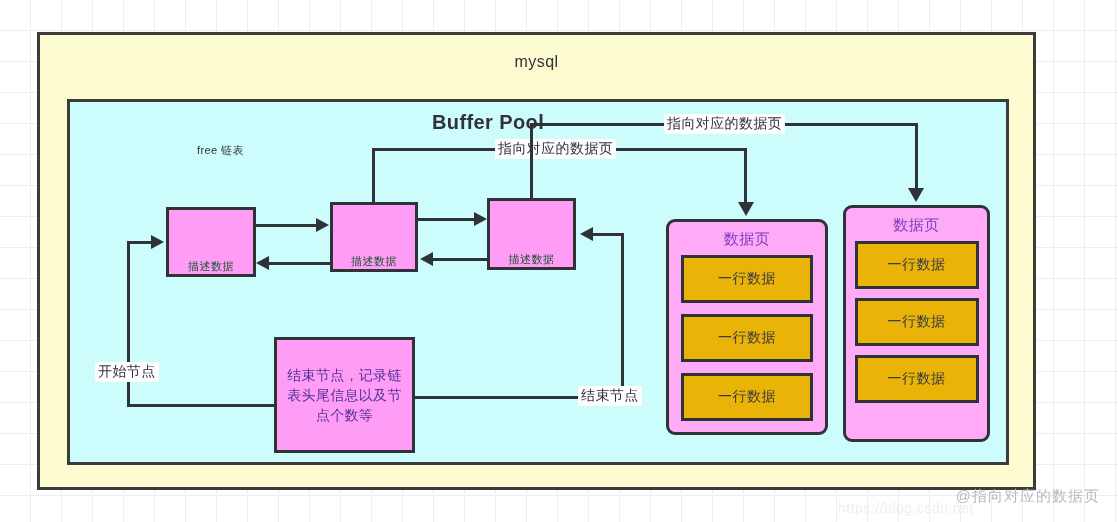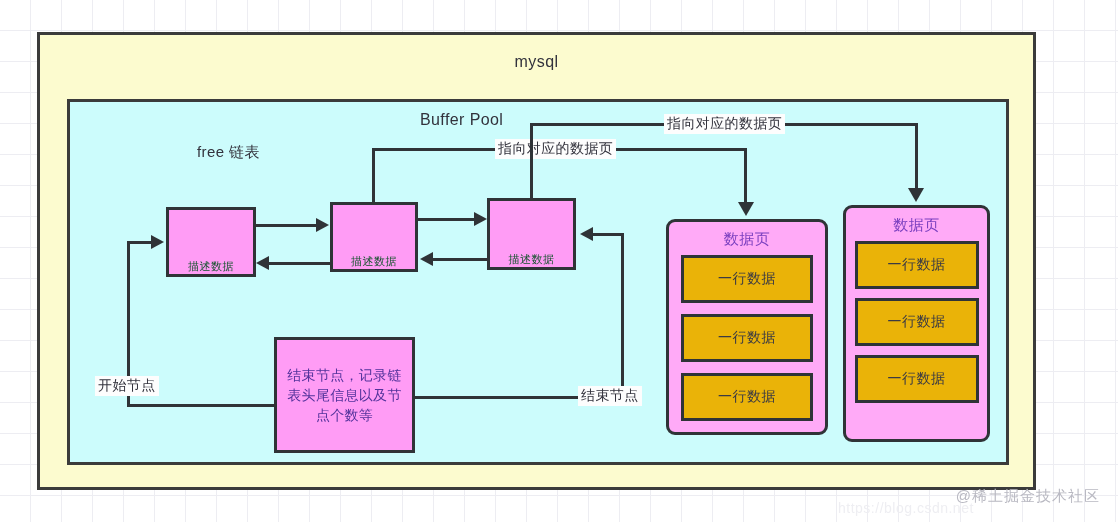--- a/index.html
+++ b/index.html
@@ -33,27 +33,28 @@
   }
 
   
   .title-mysql {
     left: 37px; top: 53px; width: 999px;
     text-align: center;
     font-size: 16px; color: #32323c;
     letter-spacing: 0.4px;
   }
   .title-buffer {
-    left: 420px; top: 111px;
-    font-size: 16px; color: #32323c;
-    letter-spacing: 0.4px;
+    left: 432px; top: 111px;
+    font-size: 20px; color: #32323c;
+    letter-spacing: 0.4px;
+    font-weight: bold;
   }
   .title-free {
     left: 197px; top: 143px;
-    font-size: 15px; color: #32323c;
+    font-size: 11px; color: #32323c;
     letter-spacing: 0.4px;
   }
 
   
   .desc-box {
     background: #ff9cf5;
     border: 3px solid #2f3337;
     display: flex; align-items: flex-end; justify-content: center;
     color: #14532d;
     font-size: 11px;
@@ -184,21 +185,21 @@
   <div class="abs hline" style="left:418px; top:218px; width:58px;"></div>
   <div class="abs arrow-r" style="left:474px; top:212px;"></div>
 
   <div class="abs hline" style="left:432px; top:258px; width:56px;"></div>
   <div class="abs arrow-l" style="left:420px; top:252px;"></div>
 
   <div class="abs hline" style="left:127px; top:404px; width:150px;"></div>
   <div class="abs vline" style="left:127px; top:241px; height:166px;"></div>
   <div class="abs hline" style="left:127px; top:241px; width:26px;"></div>
   <div class="abs arrow-r" style="left:151px; top:235px;"></div>
-  <div class="abs edge-label" style="left:95px; top:376px;">开始节点</div>
+  <div class="abs edge-label" style="left:95px; top:362px;">开始节点</div>
 
   <div class="abs hline" style="left:415px; top:396px; width:209px;"></div>
   <div class="abs vline" style="left:621px; top:233px; height:166px;"></div>
   <div class="abs hline" style="left:593px; top:233px; width:30px;"></div>
   <div class="abs arrow-l" style="left:580px; top:227px;"></div>
   <div class="abs edge-label" style="left:578px; top:386px;">结束节点</div>
 
   <div class="abs vline" style="left:372px; top:148px; height:56px;"></div>
   <div class="abs hline" style="left:372px; top:148px; width:375px;"></div>
   <div class="abs vline" style="left:744px; top:148px; height:56px;"></div>
@@ -231,15 +232,15 @@
     </div>
     <div class="row-box">
       <span>一行数据</span>
     </div>
     <div class="row-box">
       <span>一行数据</span>
     </div>
   </div>
 
   <div class="abs wm-url">https://blog.csdn.net</div>
-  <div class="abs wm-brand">@稀土掘金技术社区</div>
+  <div class="abs wm-brand">@指向对应的数据页</div>
 
 </div>
 
 </body></html>

